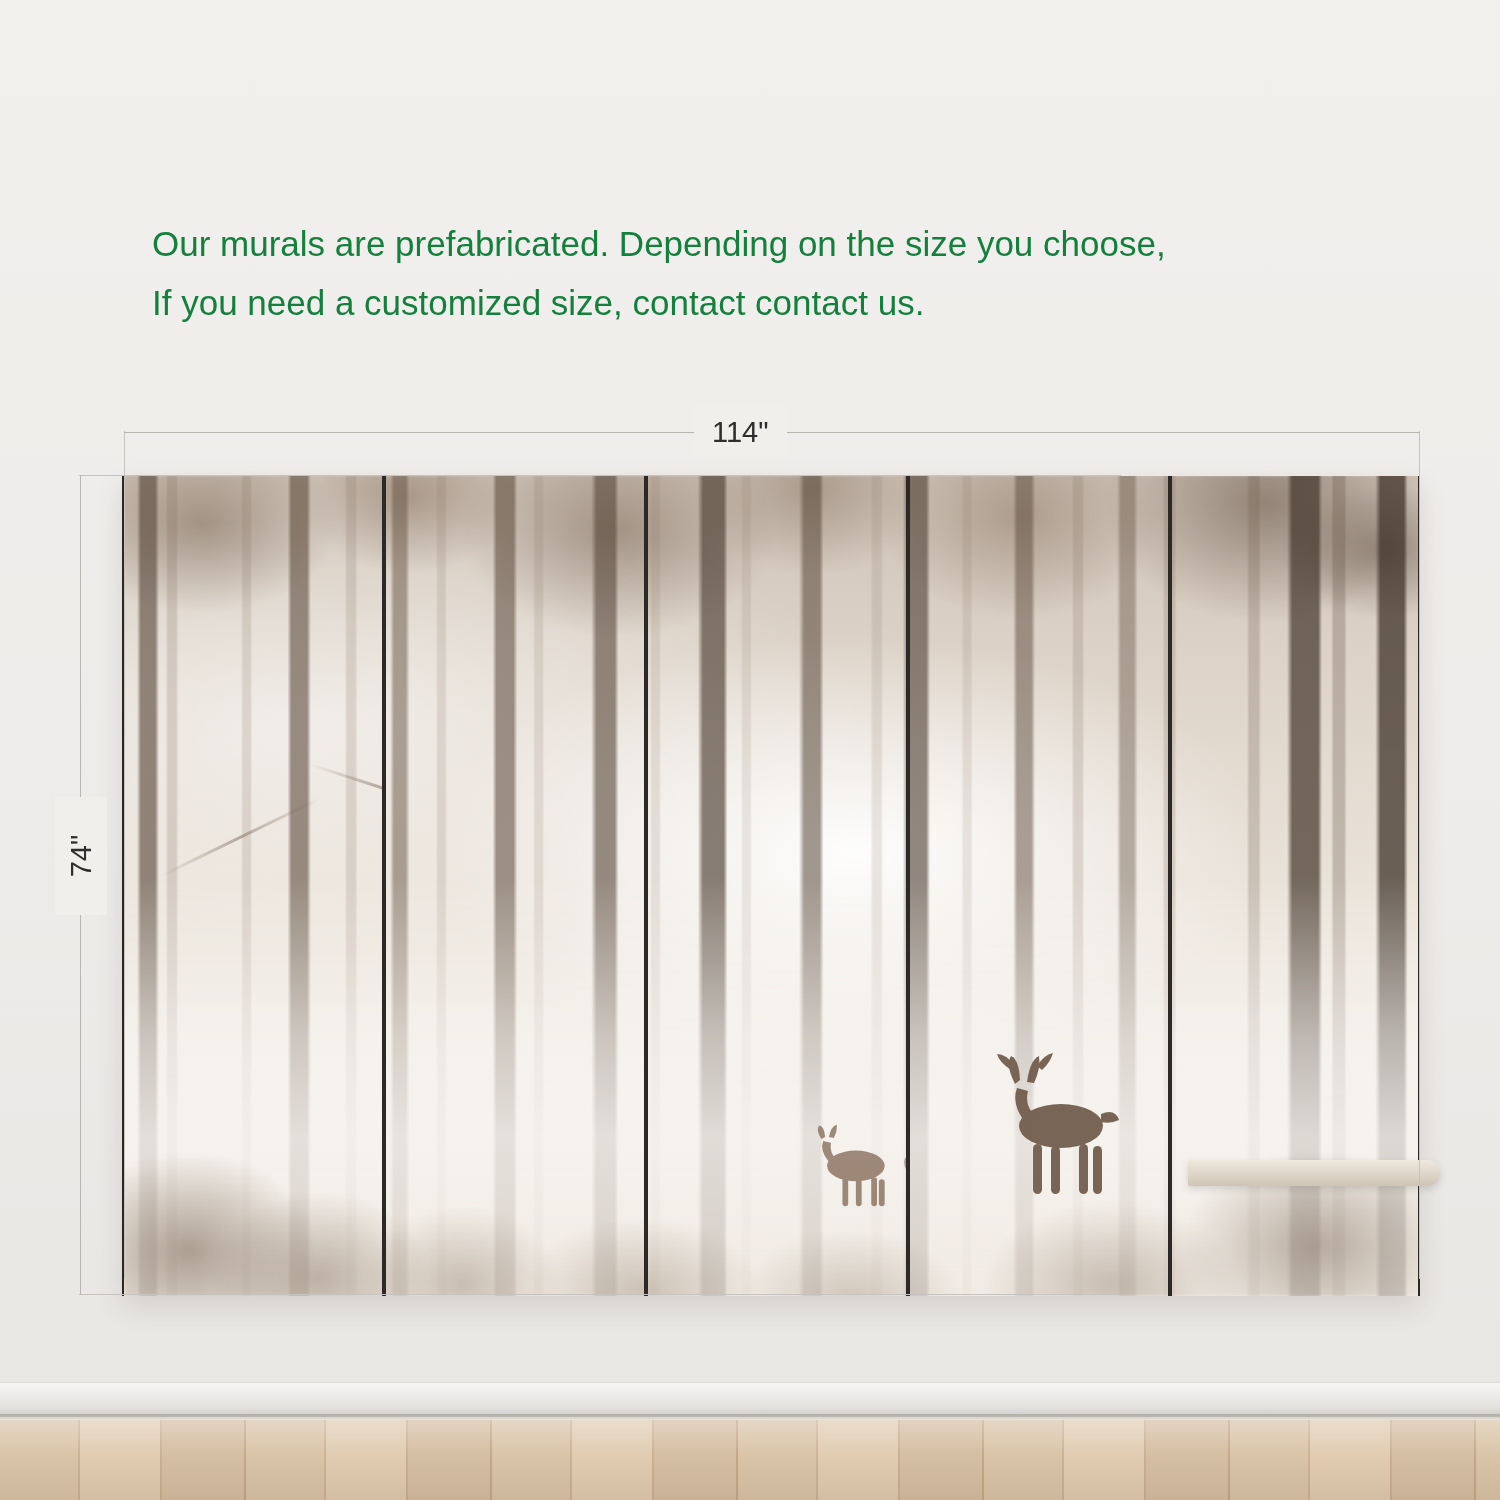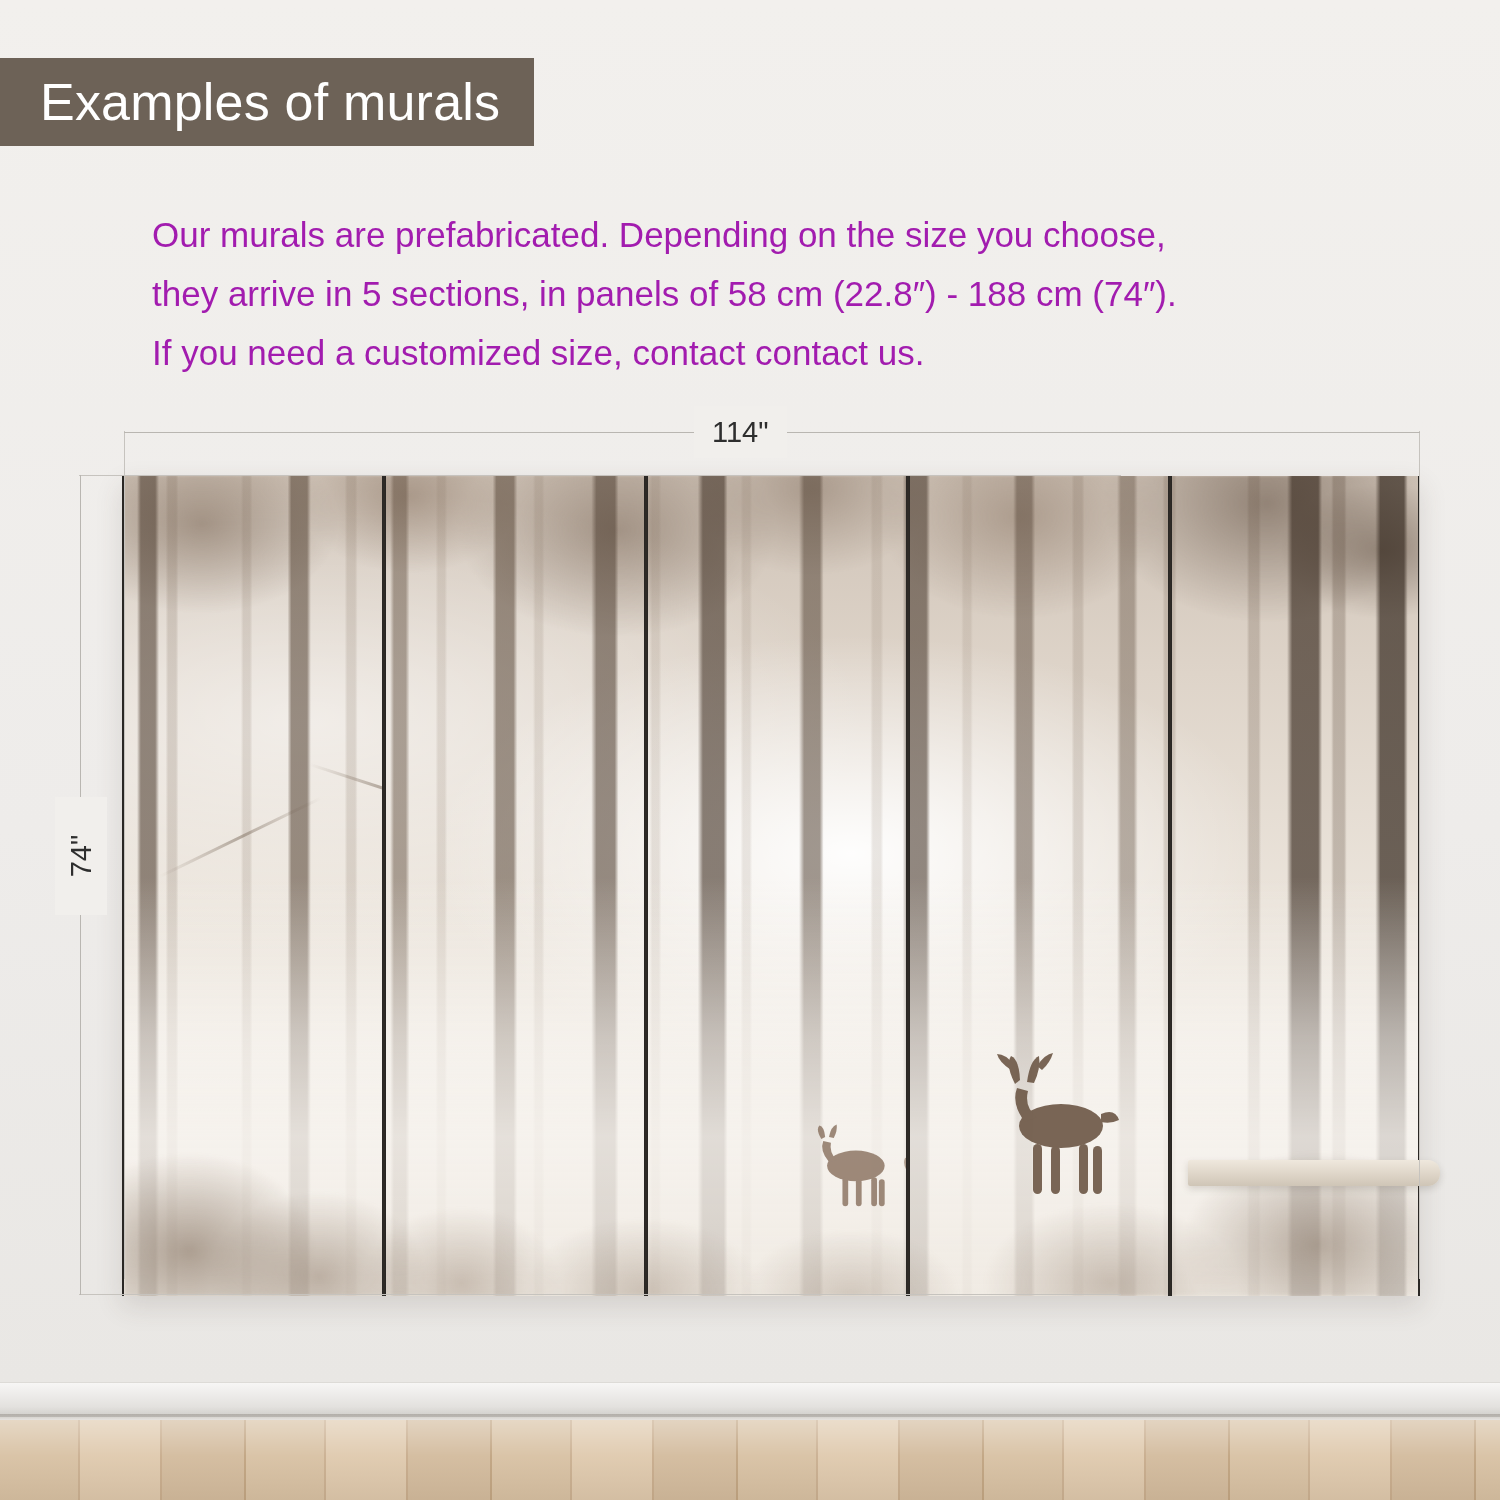--- a/index.html
+++ b/index.html
@@ -86,23 +86,23 @@
     font-size: 52px;
     font-weight: 400;
     letter-spacing: 0.2px;
     white-space: nowrap;
   }
 
   
   .paragraph {
     position: absolute;
     left: 152px;
-    top: 205px;
+    top: 214px;
     width: 1230px;
-    color: #a21caf;
+    color: #15803d;
     font-size: 35px;
     line-height: 59px;
     font-weight: 400;
   }
   .paragraph .line { display: block; white-space: nowrap; }
 
   
   .dim-top {
     position: absolute;
     left: 124px;
@@ -455,27 +455,23 @@
     <div class="label">114"</div>
   </div>
 
   <div class="dim-left">
     <div class="tick-t"></div>
     <div class="tick-b"></div>
     <div class="rule"></div>
     <div class="label">74"</div>
   </div>
 
-  <div class="banner">
-    <span>Examples of murals</span>
-  </div>
 
   <div class="paragraph">
     <span class="line">Our murals are prefabricated. Depending on the size you choose,</span>
-    <span class="line">they arrive in 5 sections, in panels of 58 cm (22.8″) - 188 cm (74″).</span>
     <span class="line">If you need a customized size, contact contact us.</span>
   </div>
 
   <div class="baseboard"></div>
   <div class="baseboard-shadow"></div>
   <div class="floor"></div>
   <div class="floor-sheen"></div>
 
 </div>
 

